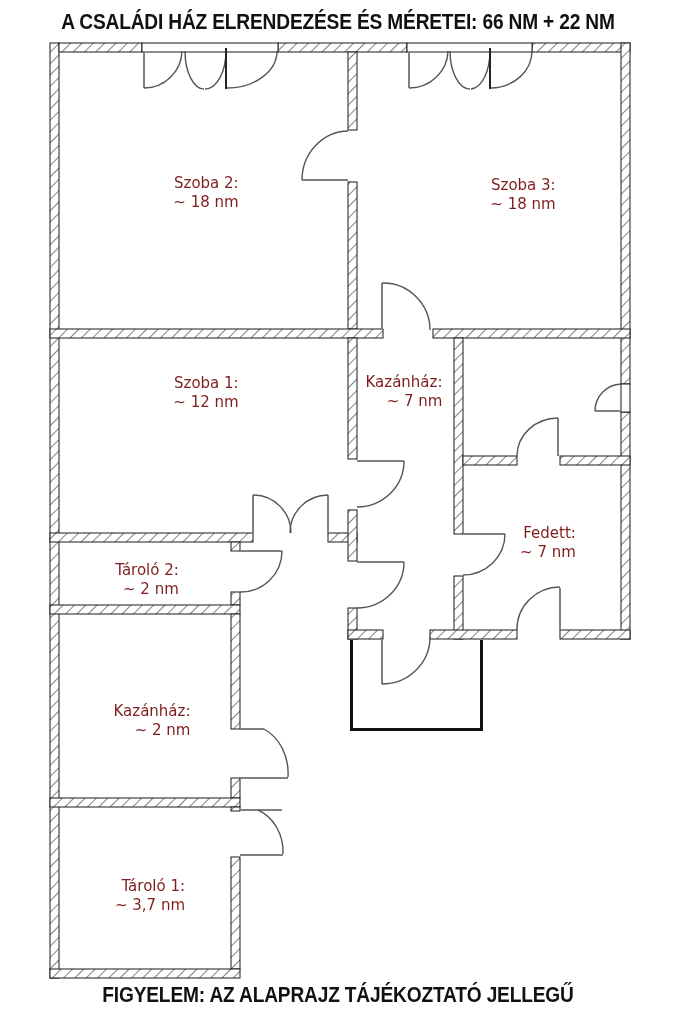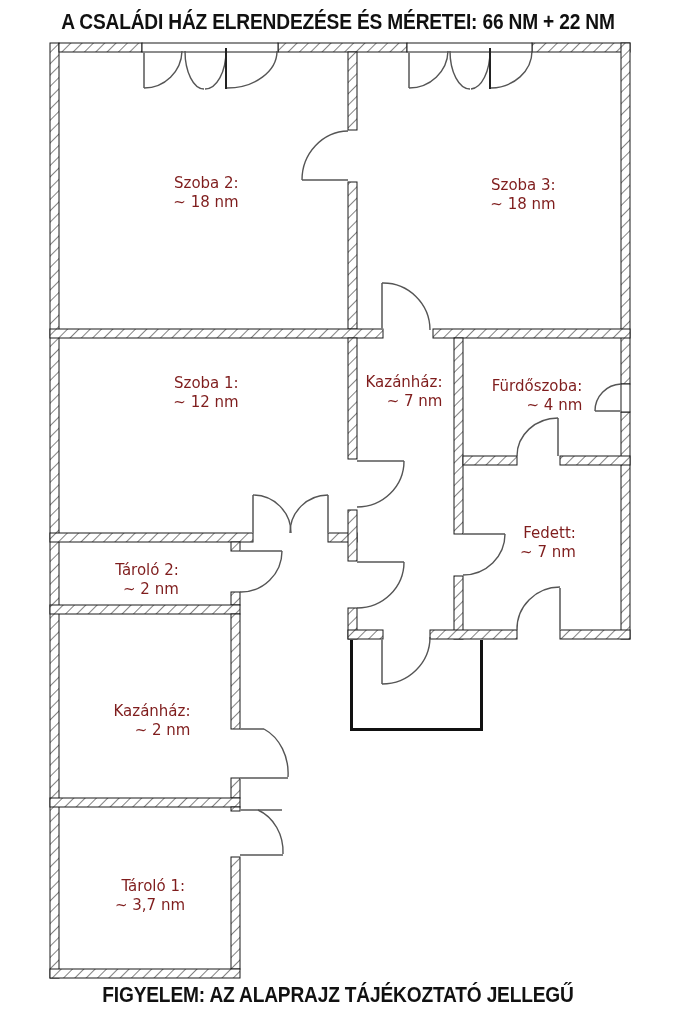--- a/index.html
+++ b/index.html
@@ -163,24 +163,20 @@
       <div>~ 18 nm</div>
     </div>
     <div class="room-label" style="left:206px;top:393px">
       <div>Szoba 1:</div>
       <div>~ 12 nm</div>
     </div>
     <div class="room-label" style="left:404px;top:392px">
       <div>Kazánház:</div>
       <div>~ 7 nm</div>
     </div>
-    <div class="room-label" style="left:537px;top:396px">
-      <div>Fürdőszoba:</div>
-      <div>~ 4 nm</div>
-    </div>
     <div class="room-label" style="left:548px;top:543px">
       <div>Fedett:</div>
       <div>~ 7 nm</div>
     </div>
     <div class="room-label" style="left:147px;top:580px">
       <div>Tároló 2:</div>
       <div>~ 2 nm</div>
     </div>
     <div class="room-label" style="left:152px;top:721px">
       <div>Kazánház:</div>

